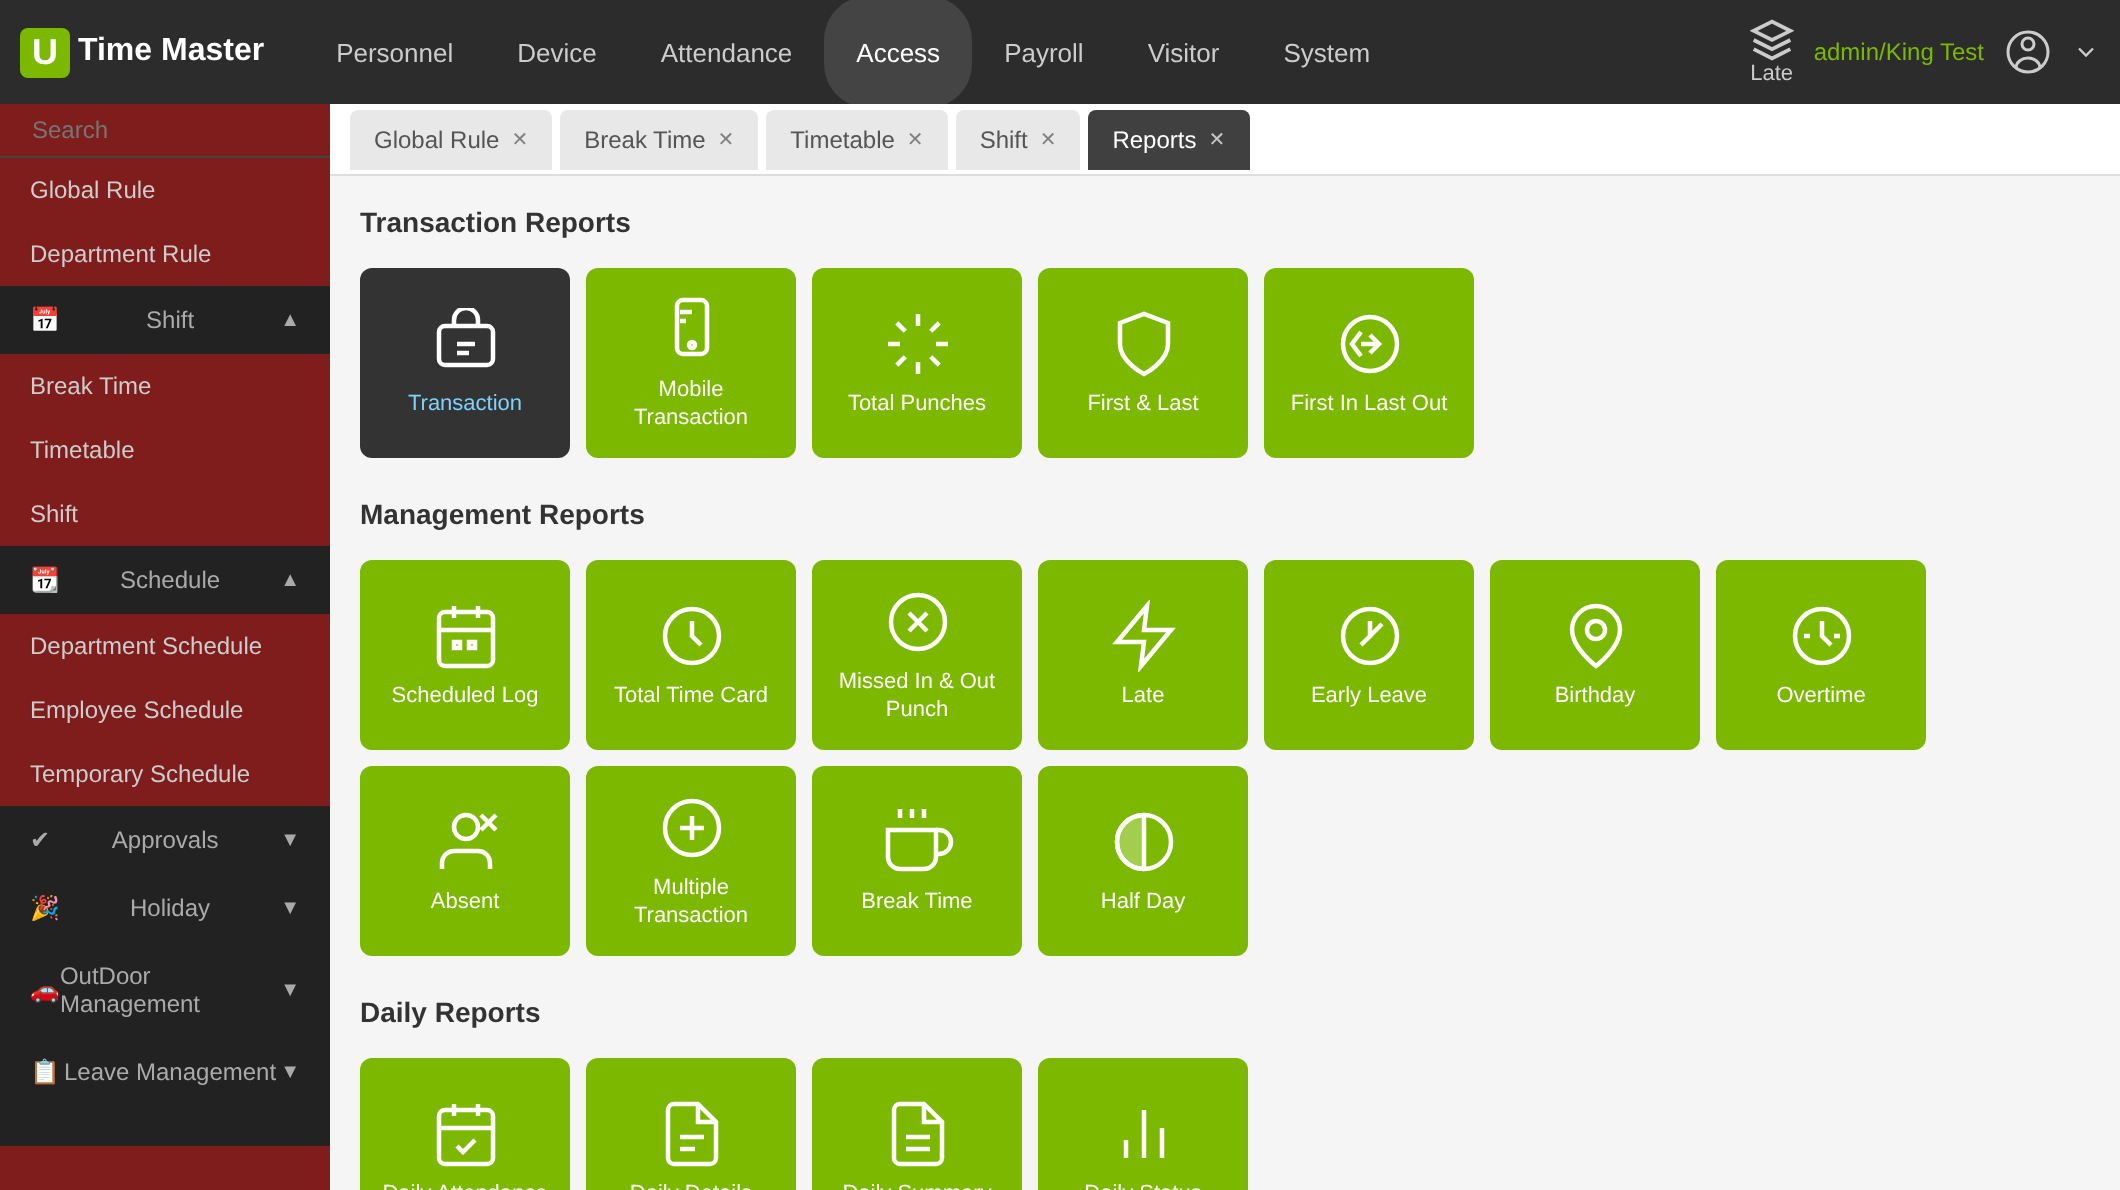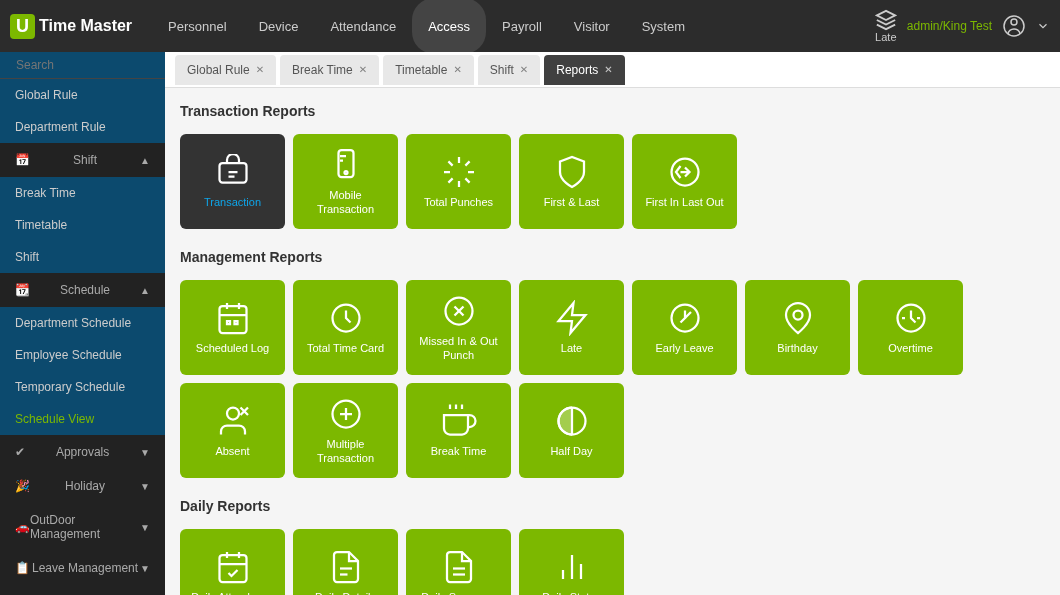--- a/index.html
+++ b/index.html
@@ -52,21 +52,21 @@
     
     .main-layout {
       display: flex;
       flex: 1;
       overflow: hidden;
     }
 
     
     .sidebar {
       width: 165px;
-      background: #0c4a6e;
+      background: #7f1d1d;
       color: #ccc;
       overflow-y: auto;
       flex-shrink: 0;
     }
     .sidebar-item {
       padding: 9px 15px;
       cursor: pointer;
       font-size: 12px;
       display: flex;
       align-items: center;
@@ -161,21 +161,21 @@
       height: 95px;
       border-radius: 6px;
       display: flex;
       flex-direction: column;
       align-items: center;
       justify-content: center;
       cursor: pointer;
       gap: 6px;
       padding: 8px;
     }
-    .card.dark { background: #333; color: #0ea5e9; }
+    .card.dark { background: #333; color: #7dd3fc; }
     .card.green { background: #7cb800; color: white; }
     .card-label {
       font-size: 11px;
       text-align: center;
       font-weight: 500;
       line-height: 1.2;
     }
 
     
     .card svg { width: 36px; height: 36px; fill: none; stroke: white; stroke-width: 1.5; }
@@ -267,23 +267,20 @@
     </div>
     <div class="sidebar-item">
       <span>Department Schedule</span>
     </div>
     <div class="sidebar-item">
       <span>Employee Schedule</span>
     </div>
     <div class="sidebar-item">
       <span>Temporary Schedule</span>
     </div>
-    <div class="sidebar-item active">
-      <span style="color:#7cb800;">Schedule View</span>
-    </div>
 
     <div class="sidebar-section">
       <span>✔</span>
         <span>Approvals</span>
         <span class="chevron">▼</span>
     </div>
     <div class="sidebar-section">
       <span>🎉</span>
         <span>Holiday</span>
         <span class="chevron">▼</span>

